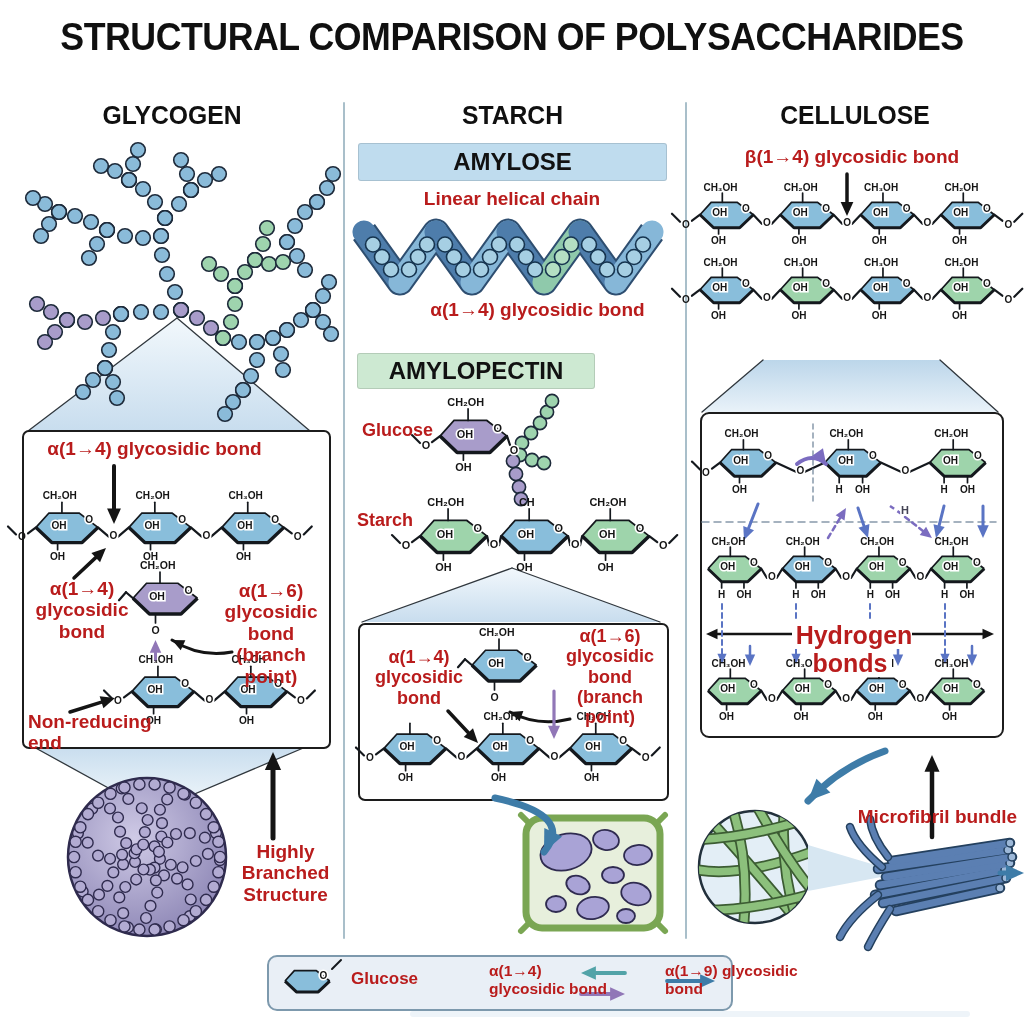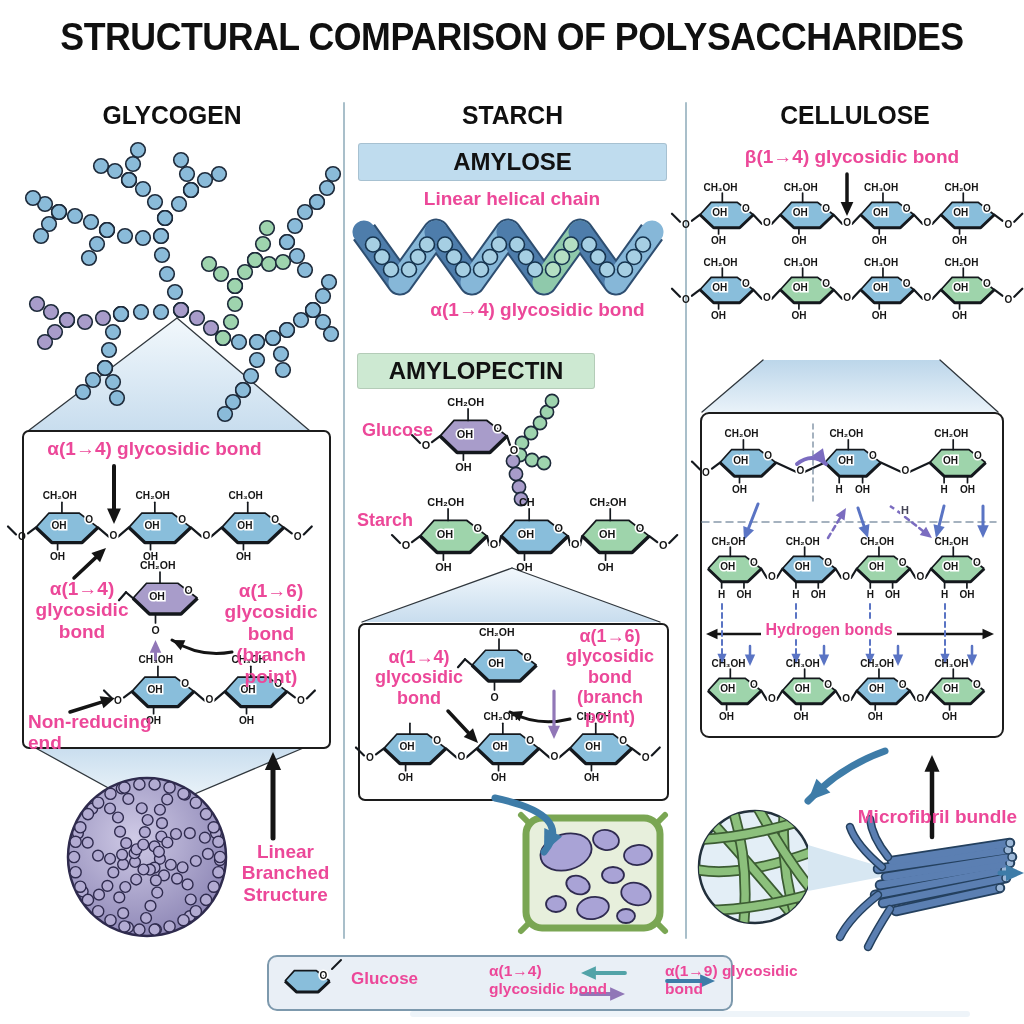--- a/index.html
+++ b/index.html
@@ -1,20 +1,20 @@
 <!DOCTYPE html>
 <html><head>
 <meta charset="utf-8">
 <style>
   html,body{margin:0;padding:0;background:#ffffff}
   .scene{position:relative;width:1024px;height:1024px;background:#fff;
          font-family:"Liberation Sans",sans-serif;overflow:hidden}
   .scene svg{position:absolute;overflow:visible}
   .scene svg text{font-family:"Liberation Sans",sans-serif;font-weight:700}
-  .lbl{position:absolute;font-weight:700;color:#ec4899;white-space:pre-line;
+  .lbl{position:absolute;font-weight:700;color:#b91c1c;white-space:pre-line;
        text-align:center;line-height:1.13}
   .title{position:absolute;left:0;right:0;top:16px;text-align:center;font-size:38px;
          font-weight:800;letter-spacing:-.5px;transform:scaleX(.94);color:#101010}
   .colh{position:absolute;font-size:26px;font-weight:800;text-align:center;
         transform:scaleX(.95);color:#101010}
   .box{position:absolute;background:#fff;border:2.5px solid #1c1c1c;border-radius:7px}
   .pill{position:absolute;border-radius:3px;display:flex;align-items:center;
         justify-content:center;font-weight:800;font-size:24px;color:#111;
         border:1px solid rgba(0,0,0,.12)}
   .legend{position:absolute;background:#e9eff6;border:2px solid #7d99ad;border-radius:10px}
@@ -374,21 +374,21 @@
       <circle cx="89.44175941062883" cy="25.5728743104538" r="5.6" fill="#b2abd2" stroke="#2f2b4e" stroke-width="1.4"></circle>
       <circle cx="104.3694221814613" cy="22.39990163811605" r="5.6" fill="#b2abd2" stroke="#2f2b4e" stroke-width="1.4"></circle>
       <circle cx="119.63057781853867" cy="22.39990163811605" r="5.6" fill="#b2abd2" stroke="#2f2b4e" stroke-width="1.4"></circle>
       <circle cx="134.55824058937114" cy="25.572874310453784" r="5.6" fill="#b2abd2" stroke="#2f2b4e" stroke-width="1.4"></circle>
       <circle cx="148.5" cy="31.780145523735982" r="5.6" fill="#b2abd2" stroke="#2f2b4e" stroke-width="1.4"></circle>
       <circle cx="160.84653426419663" cy="40.750427740150194" r="5.6" fill="#b2abd2" stroke="#2f2b4e" stroke-width="1.4"></circle>
       <circle cx="171.05824058937117" cy="52.09167658264944" r="5.6" fill="#b2abd2" stroke="#2f2b4e" stroke-width="1.4"></circle>
       <circle cx="178.68881840790988" cy="65.3082250554666" r="5.6" fill="#b2abd2" stroke="#2f2b4e" stroke-width="1.4"></circle>
       <circle cx="183.4047748535678" cy="79.82244657030353" r="5.6" fill="#b2abd2" stroke="#2f2b4e" stroke-width="1.4"></circle>
     </svg>
-  <div class="lbl" style="left:228px;top:841px;width:115px;font-size:19px">Linear
+  <div class="lbl" style="left:228px;top:841px;width:115px;font-size:19px">Highly
 Branched
 Structure</div>
 
   <div class="pill" style="left:358px;top:143px;width:307px;height:36px;background:#bfdcee">AMYLOSE</div>
   <div class="lbl" style="left:402px;top:188px;width:220px;font-size:19px">Linear helical chain</div>
   <svg id="helix" style="left:352px;top:210px" width="316" height="95" viewBox="0 0 316 95">
       <polyline points="12,22 48,72 84,22 120,72 156,22 192,72 228,22 264,72 300,22" fill="none" stroke="#2e4e70" stroke-width="27" stroke-linejoin="round"></polyline>
       <line x1="12" y1="22" x2="48" y2="72" stroke="#4e7dab" stroke-width="23" stroke-linecap="round"></line>
       <line x1="48" y1="72" x2="84" y2="22" stroke="#86b7d8" stroke-width="23" stroke-linecap="round"></line>
       <line x1="84" y1="22" x2="120" y2="72" stroke="#4e7dab" stroke-width="23" stroke-linecap="round"></line>
@@ -853,21 +853,21 @@
       <polygon points="230.95999999999998,278.74 242.11999999999998,266.34 268.15999999999997,266.34 284.28,278.74 270.64,291.76 244.59999999999997,291.76" fill="#9ed4ab"></polygon>
       <path d="M230.95999999999998,278.74 L242.11999999999998,266.34 L268.15999999999997,266.34 L284.28,278.74" stroke="#14181d" stroke-width="1.7" fill="none"></path>
       <path d="M230.95999999999998,278.74 L244.59999999999997,291.76 L270.64,291.76 L284.28,278.74" stroke="#14181d" stroke-width="3" fill="none" stroke-linejoin="round"></path>
       <text x="276.84" y="275.54" font-size="10" text-anchor="middle" fill="#141414" stroke="#fff" stroke-width="3.2" paint-order="stroke">O</text>
       <line x1="253.27999999999997" y1="266.34" x2="253.27999999999997" y2="257.04" stroke="#14181d" stroke-width="1.7" stroke-linecap="round"></line>
       <text x="251.42" y="254.56" font-size="10" text-anchor="middle" fill="#141414">CH₃OH</text>
       <text x="250.79999999999998" y="280.38" font-size="10" text-anchor="middle" fill="#141414" stroke="#fff" stroke-width="3.2" paint-order="stroke">OH</text>
       <line x1="249.55999999999997" y1="291.76" x2="249.55999999999997" y2="297.96" stroke="#14181d" stroke-width="1.7" stroke-linecap="round"></line>
       <text x="249.55999999999997" y="307.96" font-size="10" text-anchor="middle" fill="#141414">OH</text>
     </svg>
-  <div class="lbl" style="left:745px;top:621px;width:168px;font-size:16px"><span class="whitebg">Hydrogen bonds</span></div>
+  <div class="lbl" style="left:768px;top:621px;width:168px;font-size:25px"><span class="whitebg">Hydrogen bonds</span></div>
   <svg id="fibers" style="left:690px;top:745px" width="334" height="208" viewBox="0 0 334 208">
       <defs>
         <clipPath id="fc">
           <circle cx="65" cy="122" r="56"></circle>
         </clipPath>
       </defs>
       <circle cx="65" cy="122" r="56" fill="#e3eef6" stroke="#22303c" stroke-width="2.5"></circle>
       <g clip-path="url(#fc)">
         <path d="M-10,120 Q40,140 140,100" stroke="#3c5c33" stroke-width="11" fill="none"></path>
         <path d="M-10,120 Q40,140 140,100" stroke="#8cc07c" stroke-width="7.5" fill="none"></path>

